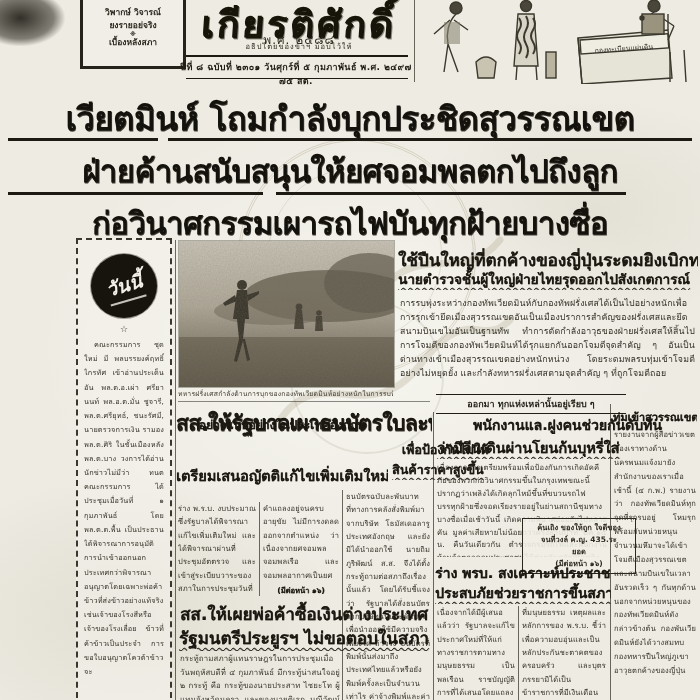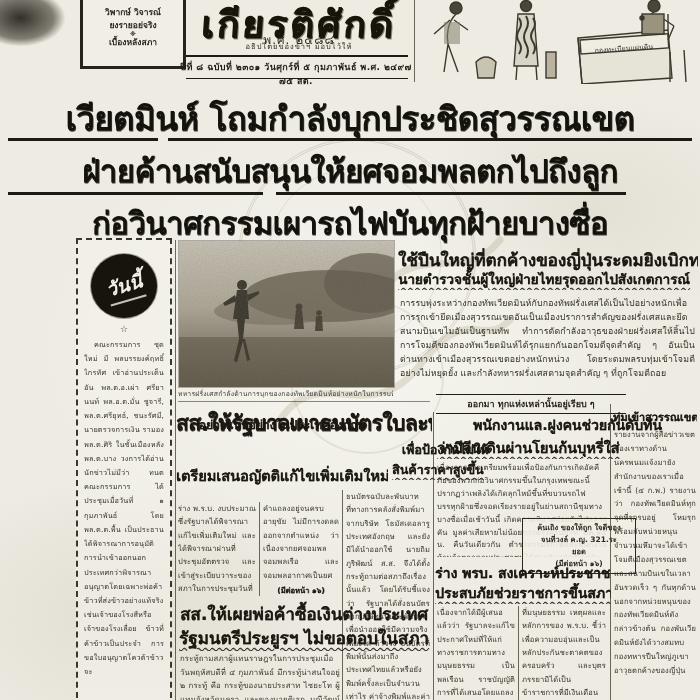--- a/index.html
+++ b/index.html
@@ -202,21 +202,21 @@
   <div class="abs subhead" style="left:263px;top:584px;width:76px;font-size:7.5px;text-align:center;">(มีต่อหน้า ๑๖)</div>
   <div class="vrule" style="left:342px;top:490px;height:210px;"></div>
   <div class="abs body-txt" style="left:346px;top:490px;width:84px;height:210px;font-size:7.5px;">ธนบัตรฉบับละพันบาทที่ทางการคลังสั่งพิมพ์มาจากบริษัท โธมัสเดอลารู ประเทศอังกฤษ และยังมิได้นำออกใช้ นายถิม ภูริพัฒน์ ส.ส. จึงได้ตั้งกระทู้ถามต่อสภาถึงเรื่องนั้นแล้ว โดยได้รับชี้แจงว่า รัฐบาลได้สั่งธนบัตรจากบริษัทฉบับละพันบาทเพื่อนำออกใช้มีความจริงเพียงใด ถ้าจริง ธนบัตรที่พิมพ์นั้นส่งมาถึงประเทศไทยแล้วหรือยัง พิมพ์ครั้งละเป็นจำนวนเท่าไร ค่าจ้างพิมพ์และค่าใช้จ่ายในการพิมพ์จำนวนเท่าไร รัฐบาลคิดพร้อมไม่เผาน่า—</div>
 
   <div class="vrule" style="left:433px;top:412px;height:288px;"></div>
   <div class="abs subhead ink" style="left:437px;top:414px;width:200px;font-size:14px;white-space:nowrap;overflow:hidden;margin-left:36px;">พนักงานแล.ฝูงคนช่วยกันดับทัน</div>
   <div class="abs subhead ink wavy" style="left:437px;top:436px;width:200px;font-size:14.5px;white-space:nowrap;overflow:hidden;">ว่ามีจีนเดินผ่านโยนก้นบุหรี่ใส่</div>
   <div class="abs body-txt" style="left:437px;top:462px;width:170px;height:95px;font-size:7.6px;line-height:1.7;">เนื่องจากการเตรียมพร้อมเพื่อป้องกันการเกิดอัคคีภัยของพวกก่อวินาศกรรมขึ้นในกรุงเทพขณะนี้ ปรากฏว่าเพลิงได้เกิดลุกไหม้ขึ้นที่ขบวนรถไฟบรรทุกฝ้ายซึ่งจอดเรียงรายอยู่ในย่านสถานีชุมทางบางซื่อเมื่อเช้าวันนี้ เกิดความพินาศย่อยยับไปหลายคัน มูลค่าเสียหายไม่น้อยกว่าครึ่งล้านบาท ๒๓.๑๕ น. คืนวันเดียวกัน ตำรวจกรมรถไฟและพนักงานห้ามล้อตลอดจนประชาชนได้ช่วยกันสกัดดับเพลิงไว้ได้ทัน</div>
   <div class="abs note-box" style="left:522px;top:518px;width:88px;">
     <div>ค้นเถิง ของให้ถูก ใจดีของ</div>
-    <div>จนที่วงล์ ค.ญ. 321.ระยอด</div>
+    <div>จนที่วงล์ ค.ญ. 435.ระยอด</div>
     <div>(มีต่อหน้า ๑๖)</div>
   </div>
 
   <div class="abs subhead ink" style="left:435px;top:562px;width:176px;font-size:14px;white-space:nowrap;overflow:hidden;text-align:center;">ร่าง พรบ. สงเคราะห์ประชาชน</div>
   <div class="abs subhead ink wavy" style="left:435px;top:582px;width:176px;font-size:14px;white-space:nowrap;overflow:hidden;text-align:center;">ประสบภัยช่วยราชการขึ้นสภาแล้ว</div>
   <div class="abs body-txt" style="left:437px;top:606px;width:78px;height:94px;font-size:7.5px;">เนื่องจากได้มีผู้เสนอแล้วว่า รัฐบาลจะแก้ไขประกาศใหม่ที่ให้แก่ทางราชการตามทางมนุษยธรรม เป็นพลเรือน ราชบัญญัติการที่ได้เสนอโดยแถลงว่าเป็นการสงเคราะห์แก่ครอบครัวข้าราชการ</div>
   <div class="vrule" style="left:518px;top:606px;height:94px;"></div>
   <div class="abs body-txt" style="left:522px;top:606px;width:84px;height:94px;font-size:7.5px;">ที่มนุษยธรรม เหตุผลและหลักการของ พ.ร.บ. ชี้ว่า เพื่อความอบอุ่นและเป็นหลักประกันชะตาคตของครอบครัว และบุตรภรรยามิได้เป็นข้าราชการที่มีเงินเดือนในงบประมาณชาติเช่นกรรมการส่วนพัฒนาชุมชนนั้น</div>
 
   <div class="vrule" style="left:610px;top:404px;height:296px;"></div>

